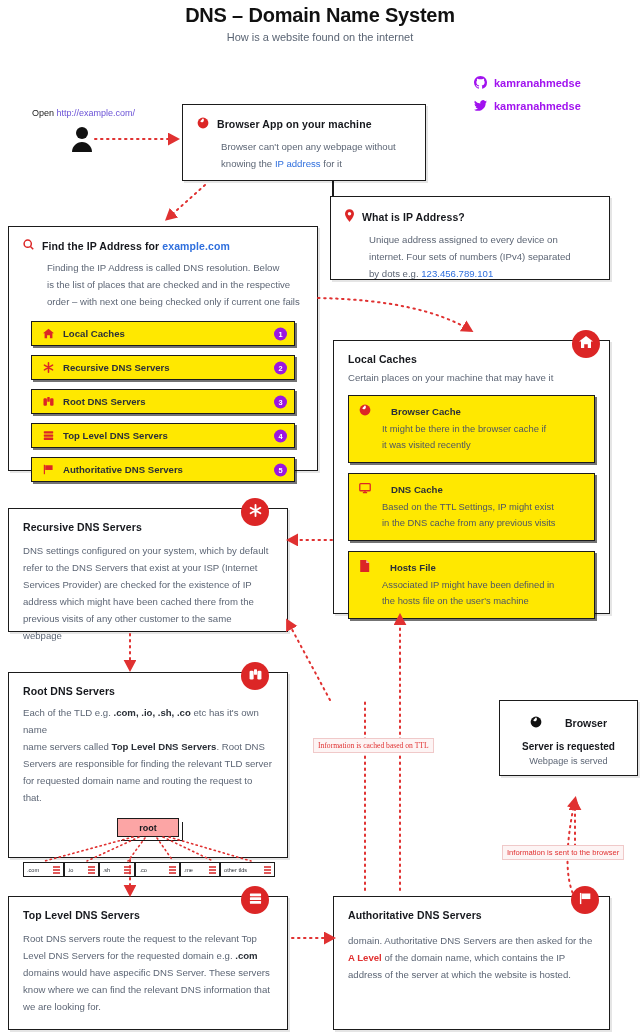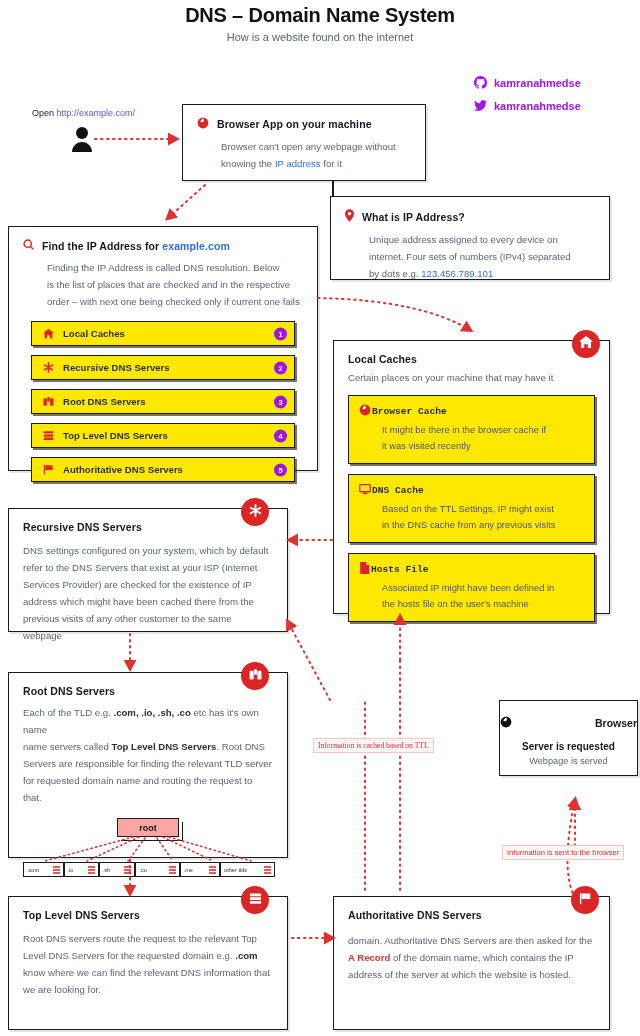--- a/index.html
+++ b/index.html
@@ -59,22 +59,22 @@
     font-size:7.4px;font-weight:bold;display:flex;align-items:center;
     justify-content:center;
   }
 
   
   .ypanel{
     background:#ffe800;border:1.6px solid #1b1b1b;
     box-shadow:2px 2px 0 rgba(0,0,0,0.55);
     padding:8px 10px 9px 10px;margin-bottom:10px;
   }
-  .ypanel .yhead{display:flex;align-items:center;gap:1px;
-    font-size:9.6px;font-weight:bold;color:#2b3038;margin-bottom:3px;font-family:Liberation Mono, monospace;}
+  .ypanel .yhead{display:flex;align-items:center;gap:20px;
+    font-size:9.6px;font-weight:bold;color:#2b3038;margin-bottom:3px;}
   .ypanel .ytext{font-size:9.4px;line-height:16px;color:#4f5663;padding-left:23px;}
 
   
   .badge{
     width:28px;height:28px;border-radius:50%;background:#dc2626;
     display:flex;align-items:center;justify-content:center;color:#fff;
     z-index:6;
   }
 
   
@@ -445,21 +445,21 @@
               <i></i>
               <i></i>
               <i></i>
             </span>
           </div>
       </div>
     </div>
   </div>
 
   <div class="abs card" style="left:499px;top:700px;width:139px;height:76px;text-align:center;padding-top:15px;">
-    <div style="display:flex;align-items:center;justify-content:space-between;gap:23px;font-size:10.5px;font-weight:bold;color:#16181d;">
+    <div style="display:flex;align-items:center;justify-content:center;gap:23px;font-size:10.5px;font-weight:bold;color:#16181d;">
       <span>
         <svg width="12" height="12" viewBox="0 0 16 16">
             <circle cx="8" cy="8" r="7.2" fill="#111"></circle>
           <path d="M8 1.5c2 1.5 1.2 4 0 5 -1.3 1-3 .2-3.6-1" fill="#fff"></path>
           </svg>
       </span>
       <span>Browser</span>
     </div>
     <div style="font-size:10px;font-weight:bold;color:#16181d;margin-top:11px;">Server is requested</div>
     <div style="font-size:9.2px;color:#5d6675;margin-top:4px;">Webpage is served</div>
@@ -475,35 +475,36 @@
         <rect x="1" y="5.6" width="12" height="3" rx="0.6"></rect>
         <rect x="1" y="9.7" width="12" height="3" rx="0.6"></rect>
         </svg>
     </span>
   </div>
   <div class="abs card card-pad" style="left:8px;top:896px;width:280px;height:134px;">
     <div class="card-title" style="margin-bottom:9px;">Top Level DNS Servers</div>
     <div class="card-body">
       <div>Root DNS servers route the request to the relevant Top</div>
       <div><span>Level DNS Servers for the requested domain e.g. </span><span class="b">.com</span></div>
+      <div>domains would have aspecific DNS Server. These servers</div>
       <div>know where we can find the relevant DNS information that</div>
       <div>we are looking for.</div>
     </div>
   </div>
 
   <div class="abs badge" style="left:571px;top:886px;">
     <span>
       <svg width="13" height="13" viewBox="0 0 14 14" fill="#fff">
         <rect x="1" y="1" width="1.5" height="12"></rect>
         <path d="M2.8 1.6h9.4v6H2.8z"></path>
         </svg>
     </span>
   </div>
   <div class="abs card card-pad" style="left:333px;top:896px;width:277px;height:134px;">
     <div class="card-title" style="margin-bottom:11px;">Authoritative DNS Servers</div>
     <div class="card-body">
       <div>domain. Authoritative DNS Servers are then asked for the</div>
-      <div><span class="lnk-red">A Record</span><span> of the domain name, which contains the IP</span></div>
+      <div><span class="lnk-red">A Level</span><span> of the domain name, which contains the IP</span></div>
       <div>address of the server at which the website is hosted.</div>
     </div>
   </div>
 
 </div>
 
 </body></html>

